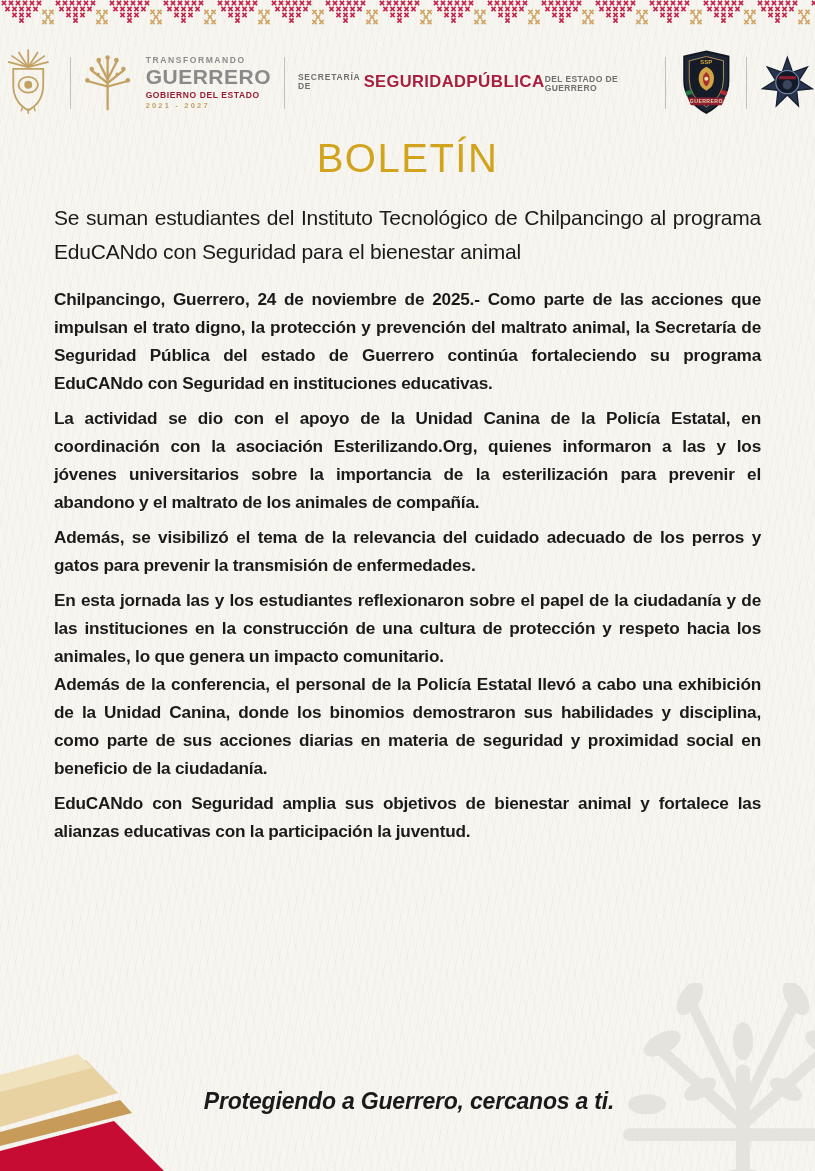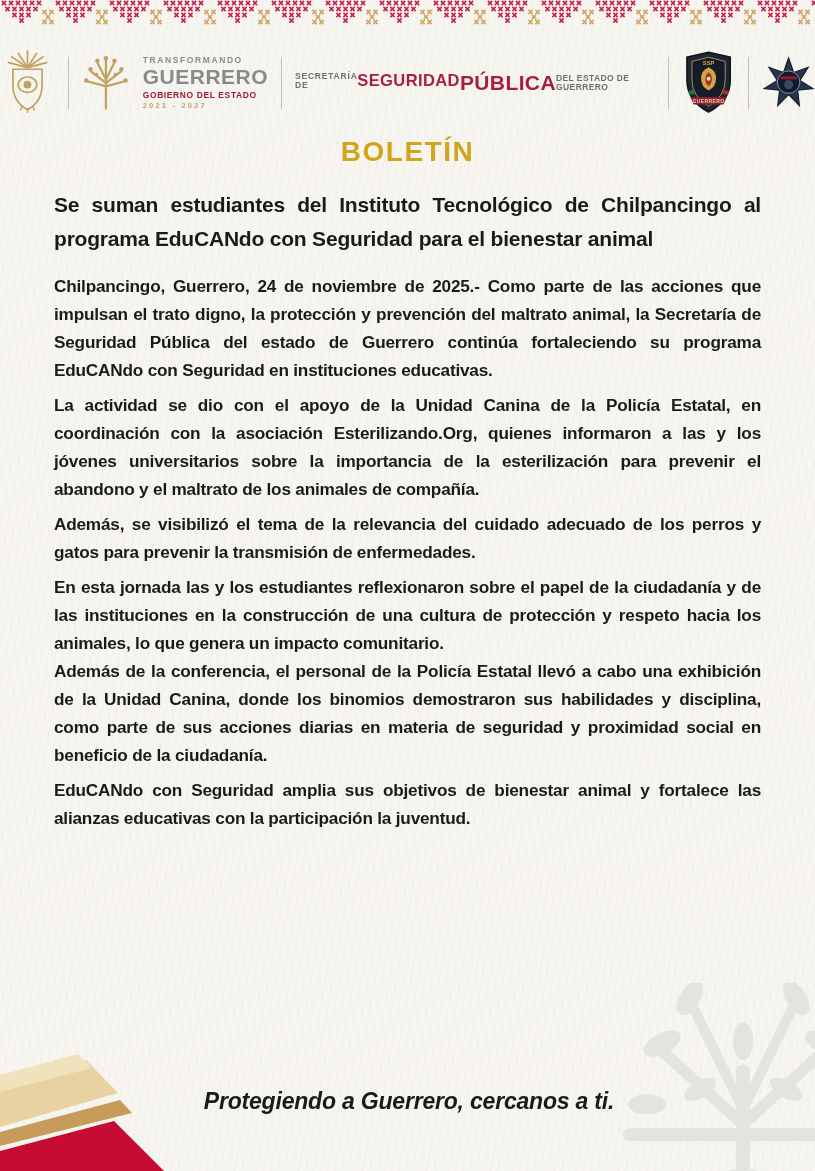--- a/index.html
+++ b/index.html
@@ -22,32 +22,32 @@
   }
   .vdiv { width:1px; height:52px; background:#c3c0ba; }
   .brand-text { display:flex; flex-direction:column; line-height:1.12; }
   .brand-l1 { font-size:8.5px; letter-spacing:1.6px; color:#8c8c8c; font-weight:700; }
   .brand-l2 { font-size:21px; font-weight:800; color:#8a8a8a; letter-spacing:0.5px; }
   .brand-l3 { font-size:8.5px; font-weight:800; color:#9a1b33; letter-spacing:0.6px; margin-top:2px; }
   .brand-l4 { font-size:7.5px; font-weight:700; color:#c2a163; letter-spacing:2.2px; margin-top:2px; }
   .ssp-text { display:flex; flex-direction:row; line-height:1.08; }
   .ssp-l1 { font-size:8.5px; font-weight:800; color:#6f6f6f; letter-spacing:0.8px; }
   .ssp-l2 { font-size:16.5px; font-weight:800; color:#a81e3c; letter-spacing:0.4px; }
-  .ssp-l3 { font-size:21px; font-weight:800; color:#a81e3c; letter-spacing:0.4px; }
+  .ssp-l3 { font-size:17px; font-weight:800; color:#a81e3c; letter-spacing:0.4px; }
   .ssp-l4 { font-size:8.5px; font-weight:800; color:#6f6f6f; letter-spacing:0.4px; margin-top:2px; }
   
   .boletin {
     margin:12px 0 0; text-align:center;
-    font-size:28px; font-weight:700; letter-spacing:1.5px;
+    font-size:40px; font-weight:400; letter-spacing:1.5px;
     color:#d2a41e;
   }
   
   main { display:block; margin:0 54px; }
   .headline {
-    margin:20px 0 0; font-size:21px; line-height:34px; font-weight:700;
+    margin:20px 0 0; font-size:21px; line-height:34px; font-weight:400;
     text-align:justify; letter-spacing:-0.2px;
   }
   .paragraphs p {
     margin:7px 0 0; font-size:17.2px; line-height:28px; font-weight:700;
     text-align:justify; letter-spacing:-0.2px;
   }
   .paragraphs p:first-child { margin-top:16px; }
   .paragraphs p.tight { margin-top:0; }
   
   .slogan {

